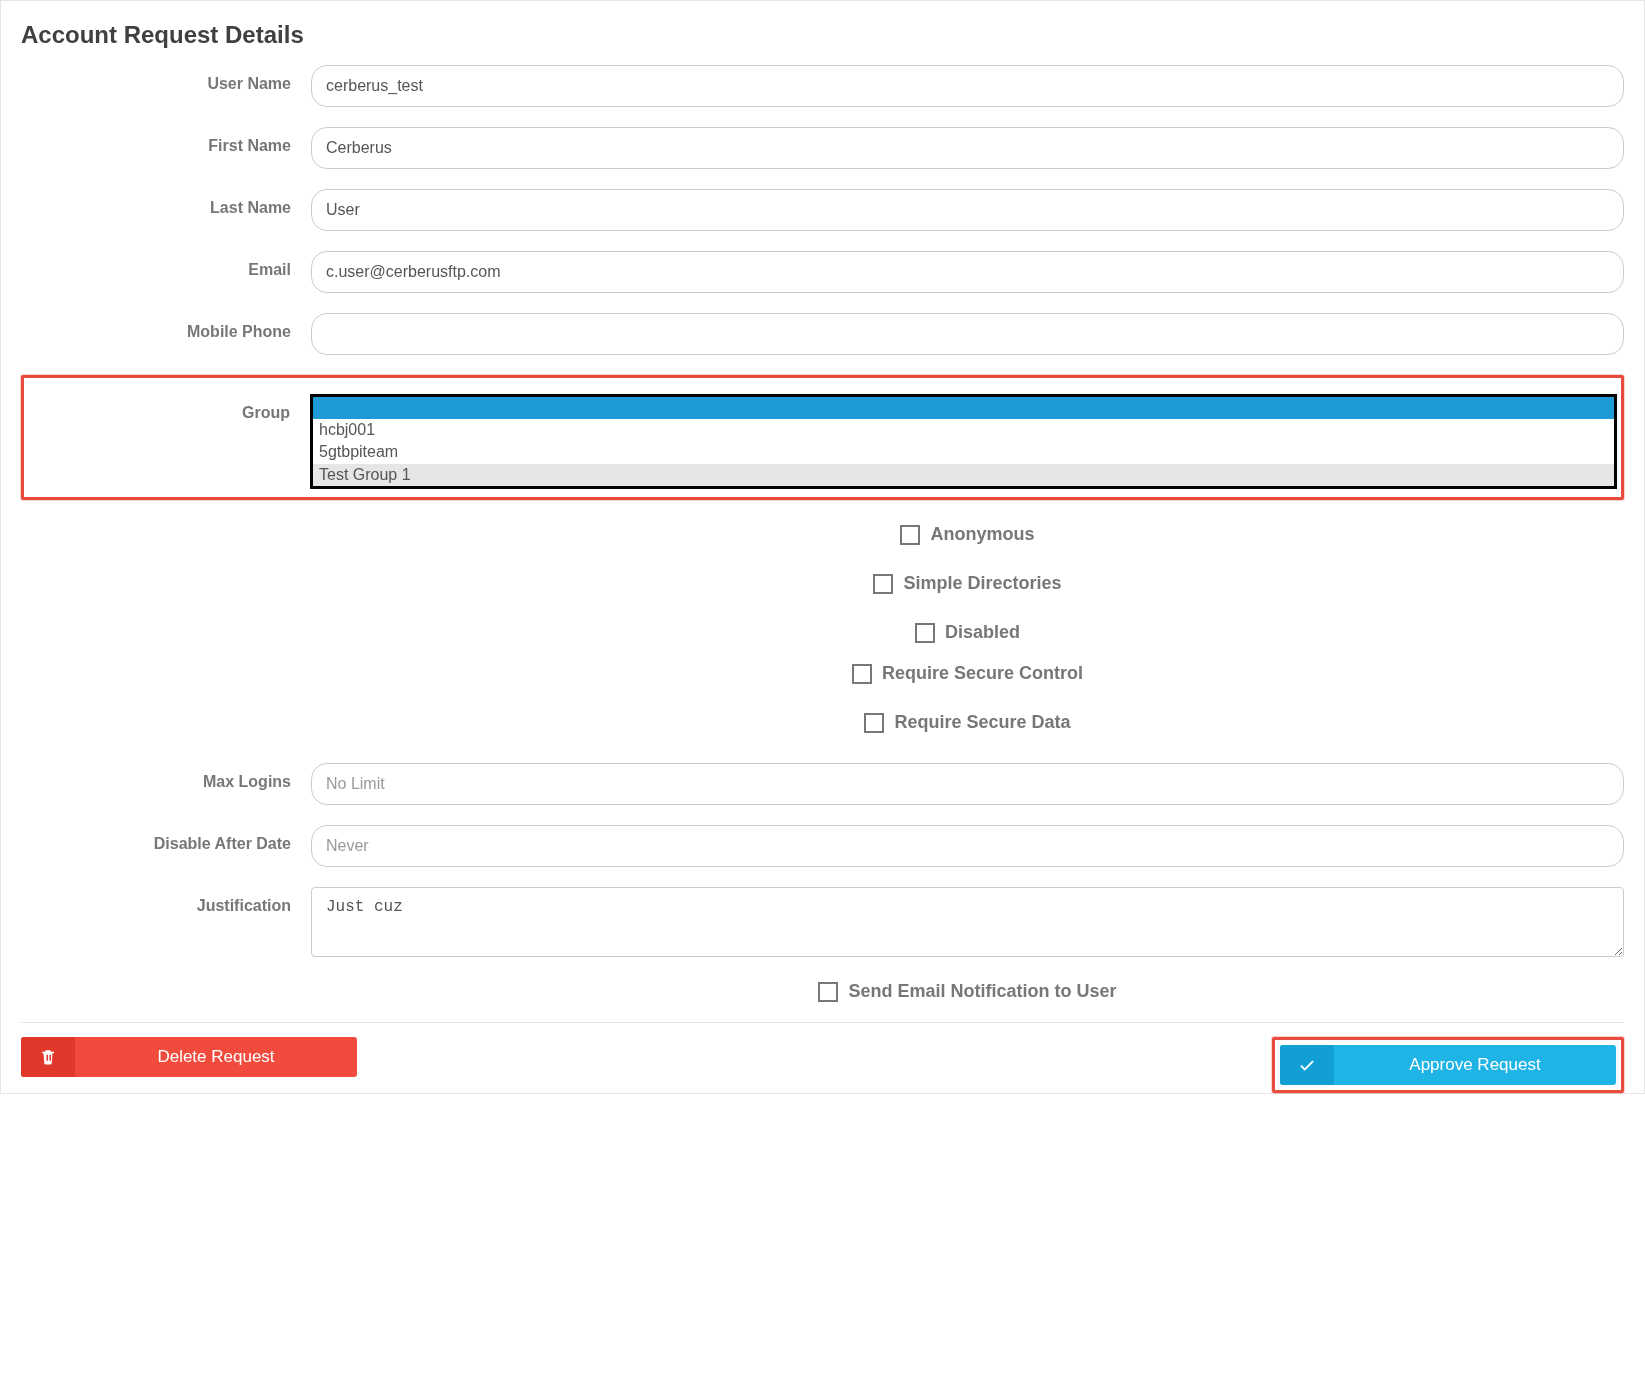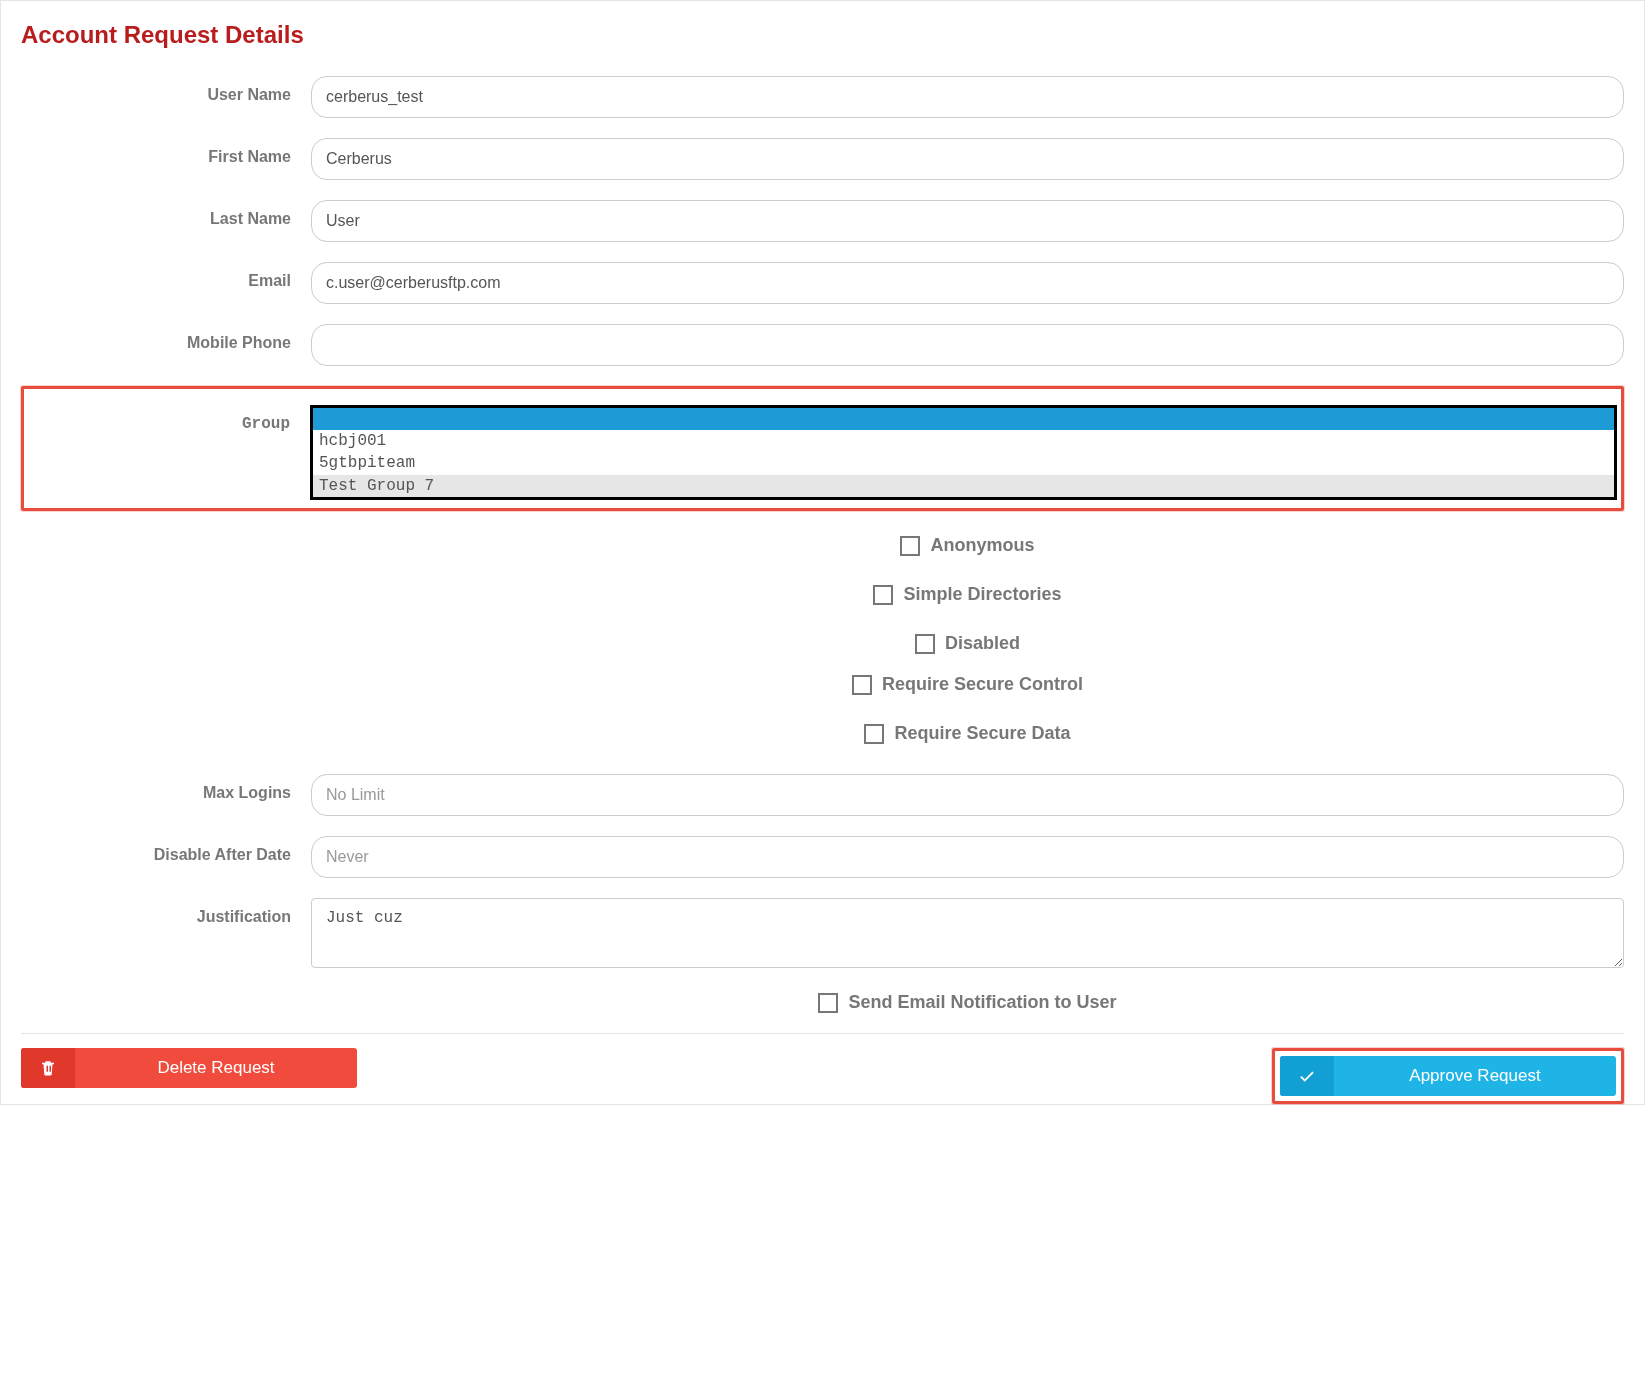--- a/index.html
+++ b/index.html
@@ -13,22 +13,22 @@
       padding: 0;
     }
     .container {
       border: 1px solid #e5e5e5;
       padding: 20px 20px 0 20px;
       background: #fff;
     }
     .page-title {
       font-size: 24px;
       font-weight: 700;
-      color: #b91c1c;
-      margin-bottom: 27px;
+      color: #404040;
+      margin-bottom: 16px;
     }
     .form-row {
       display: flex;
       align-items: flex-start;
       margin-bottom: 20px;
       margin-top: 10px;
     }
     .form-label {
       width: 290px;
       text-align: right;
@@ -212,29 +212,29 @@
   </div>
 
 
   <div class="form-row">
     <div class="form-label">Mobile Phone</div>
     <div class="form-field">
       <input class="form-input" type="text" value="" style="">
     </div>
   </div>
 
-  <div class="highlight-frame" style="margin-bottom:24px;font-family:Liberation Mono, monospace;">
+  <div class="highlight-frame" style="margin-bottom:24px;">
     <div class="form-row" style="margin-bottom:0;">
       <div class="form-label" style="width:282px;">Group</div>
       <div class="form-field">
         <div class="group-listbox">
           <div class="group-option blank selected-blank"></div>
           <div class="group-option">hcbj001</div>
           <div class="group-option">5gtbpiteam</div>
-          <div class="group-option hovered">Test Group 7</div>
+          <div class="group-option hovered">Test Group 1</div>
         </div>
       </div>
     </div>
   </div>
 
   <div class="form-row">
     <div class="form-label"></div>
     <div class="form-field checkbox-row">
       <div class="checkbox-item">
         <span class="checkbox-box"></span>

